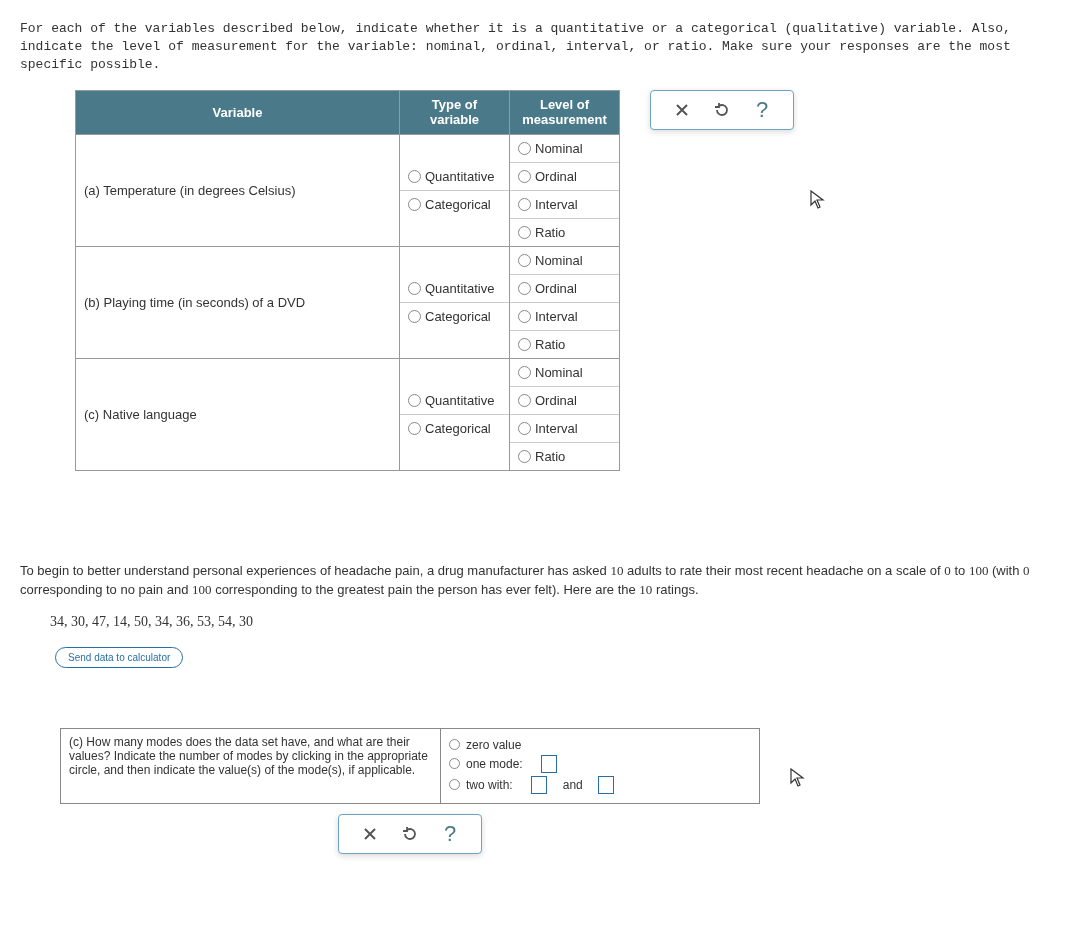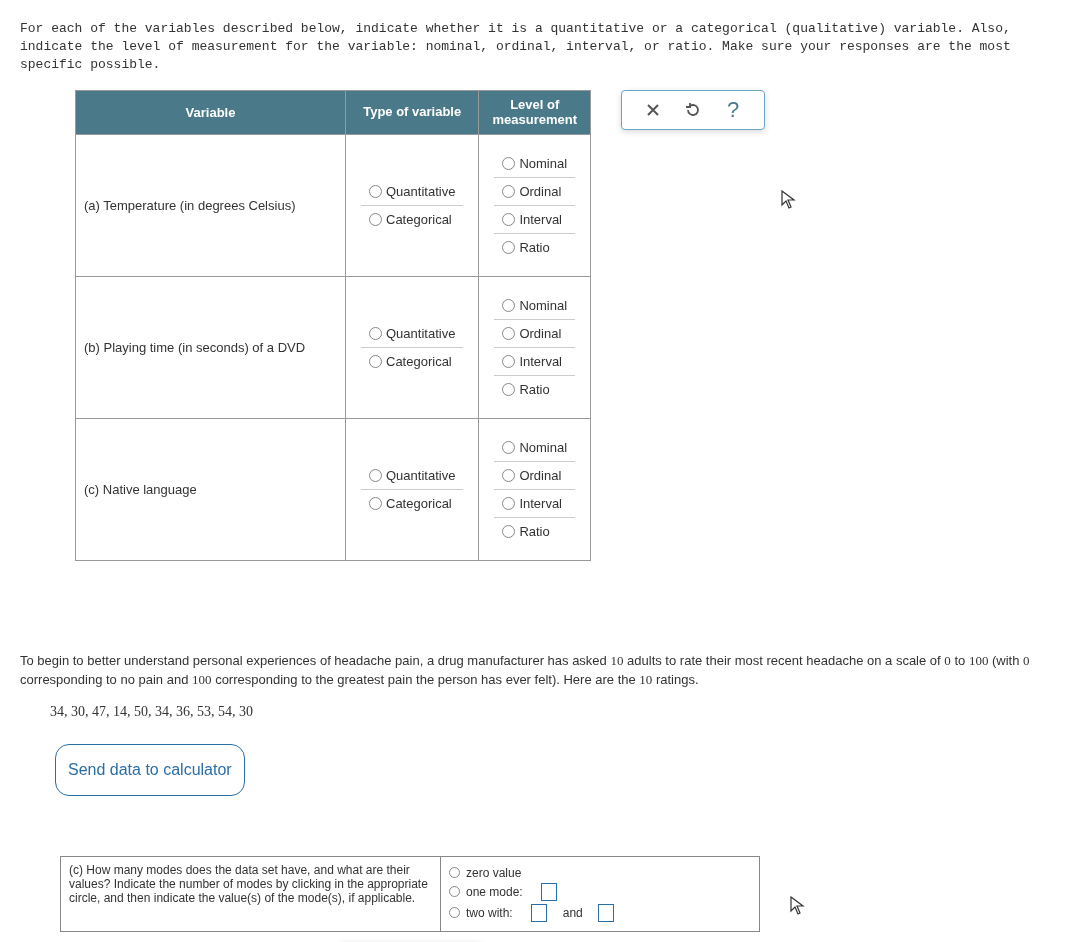--- a/index.html
+++ b/index.html
@@ -17,30 +17,30 @@
 
     table.var-table { border-collapse: collapse; }
     table.var-table th {
       background: #4a7a8a;
       color: #fff;
       font-weight: bold;
       padding: 6px 10px;
       border: 1px solid #999;
       font-size: 13px;
     }
-    table.var-table th:first-child { width: 270px; }
+    table.var-table th:first-child { width: 324px; }
     table.var-table th:nth-child(2) { width: 110px; }
     table.var-table th:nth-child(3) { width: 110px; }
     table.var-table td {
       border: 1px solid #999;
       padding: 2px 8px;
       vertical-align: middle;
       font-size: 13px;
     }
-    .type-cell, .level-cell { padding: 15px !important; }
+    .type-cell, .level-cell { padding: 0 !important; }
     .radio-stack { display: flex; flex-direction: column; }
     .radio-row { display: flex; align-items: center; gap: 4px; padding: 6px 8px; border-bottom: 1px solid #ccc; }
     .radio-row:last-child { border-bottom: none; }
     .radio-circle {
       width: 13px; height: 13px; border: 1.5px solid #888; border-radius: 50%;
       flex-shrink: 0; display: inline-block;
     }
 
     .toolbar {
       display: flex;
@@ -60,24 +60,24 @@
     .instructions2 { line-height: 1.5; margin-bottom: 8px; }
     .num { font-family: Georgia, serif; }
 
     .data-line { margin-left: 30px; margin-top: 14px; font-family: Georgia, serif; font-size: 14px; }
 
     .send-btn {
       display: inline-block;
       border: 1px solid #2a6ea8;
       color: #2a6ea8;
       border-radius: 14px;
-      padding: 16px 12px;
-      font-size: 16px;
+      padding: 4px 12px;
+      font-size: 10px;
       margin-left: 35px;
-      margin-top: 24px;
+      margin-top: 17px;
       background: #fff;
       cursor: pointer;
     }
 
     .q2-answer-area { margin-top: 60px; margin-left: 40px; display: flex; align-items: flex-start; gap: 30px; }
 
     table.ans-table { border-collapse: collapse; width: 700px; }
     table.ans-table td {
       border: 1px solid #888;
       padding: 6px 8px;

